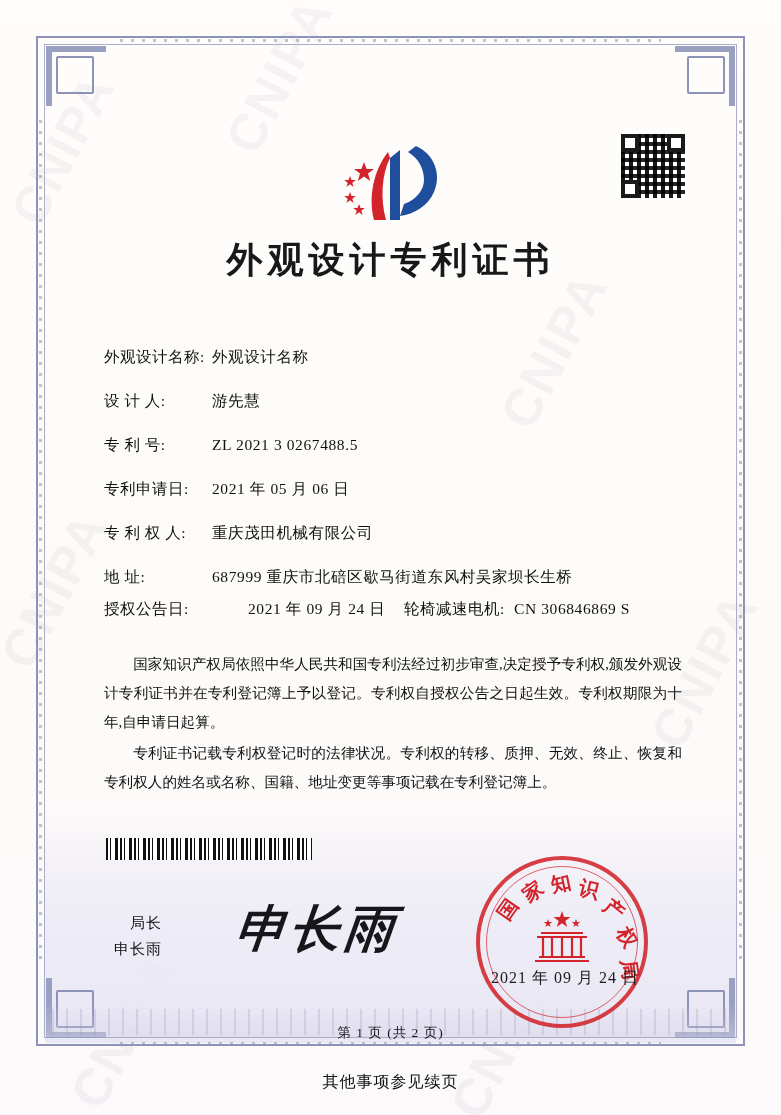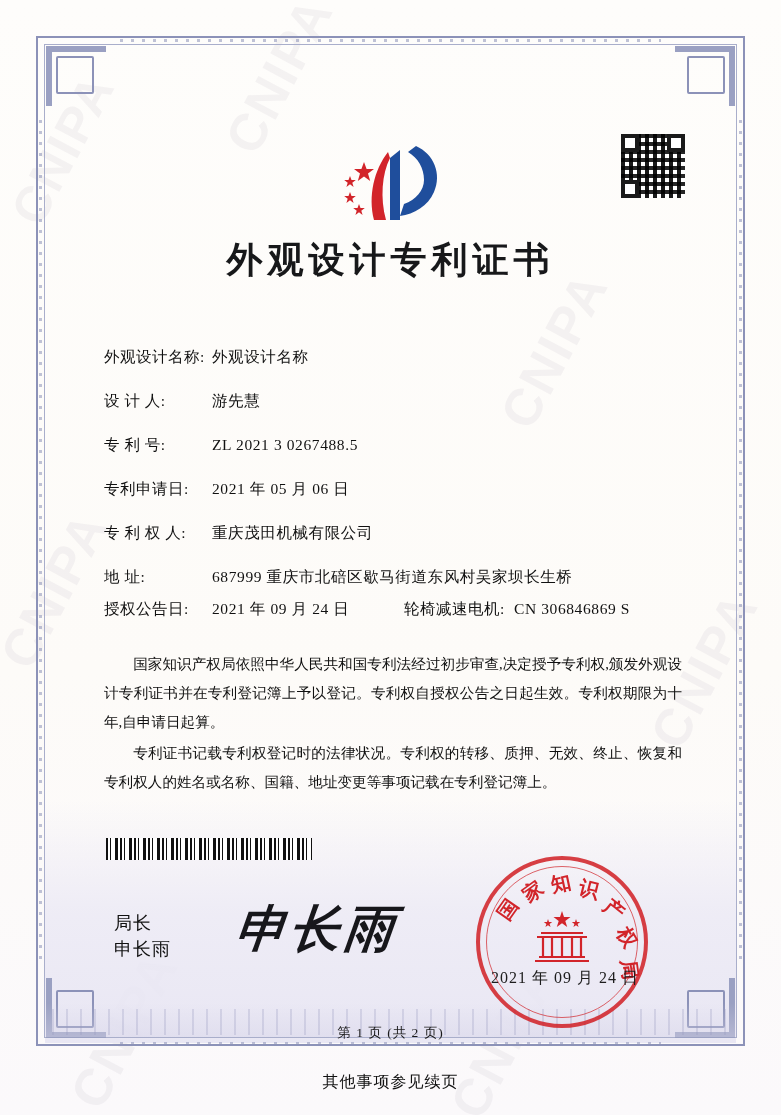--- a/index.html
+++ b/index.html
@@ -189,21 +189,21 @@
   }
   .flabel {
     width: 108px;
     flex: none;
     letter-spacing: 0.5px;
   }
   .fvalue {
     letter-spacing: 0.6px;
   }
   .frow-split { display: flex; align-items: baseline; height: 44px; }
-  .split-left { display: flex; align-items: flex-start; width: 300px; }
+  .split-left { display: flex; align-items: flex-start; width: 300px; gap: 36px; }
   .split-right { display: flex; align-items: baseline; }
   .split-right .flabel { width: 110px; }
 
   
   .paras {
     position: absolute;
     left: 104px;
     top: 650px;
     width: 578px;
     font-size: 14.6px;
@@ -221,24 +221,25 @@
     background-image: repeating-linear-gradient(90deg,
       #111 0px, #111 2px, #fff 2px, #fff 4px,
       #111 4px, #111 5px, #fff 5px, #fff 9px,
       #111 9px, #111 12px, #fff 12px, #fff 14px);
   }
 
   
   .sig-label {
     position: absolute;
     left: 114px; top: 910px;
-    font-size: 18px;
+    font-size: 15px;
     line-height: 26px;
     color: #111;
     letter-spacing: 1px;
+    text-align: right;
   }
   .sig-script {
     position: absolute;
     left: 236px; top: 896px;
     font-size: 50px;
     font-family: "DejaVu Serif", serif;
     font-style: italic;
     font-weight: 700;
     color: #17171b;
     letter-spacing: 4px;

